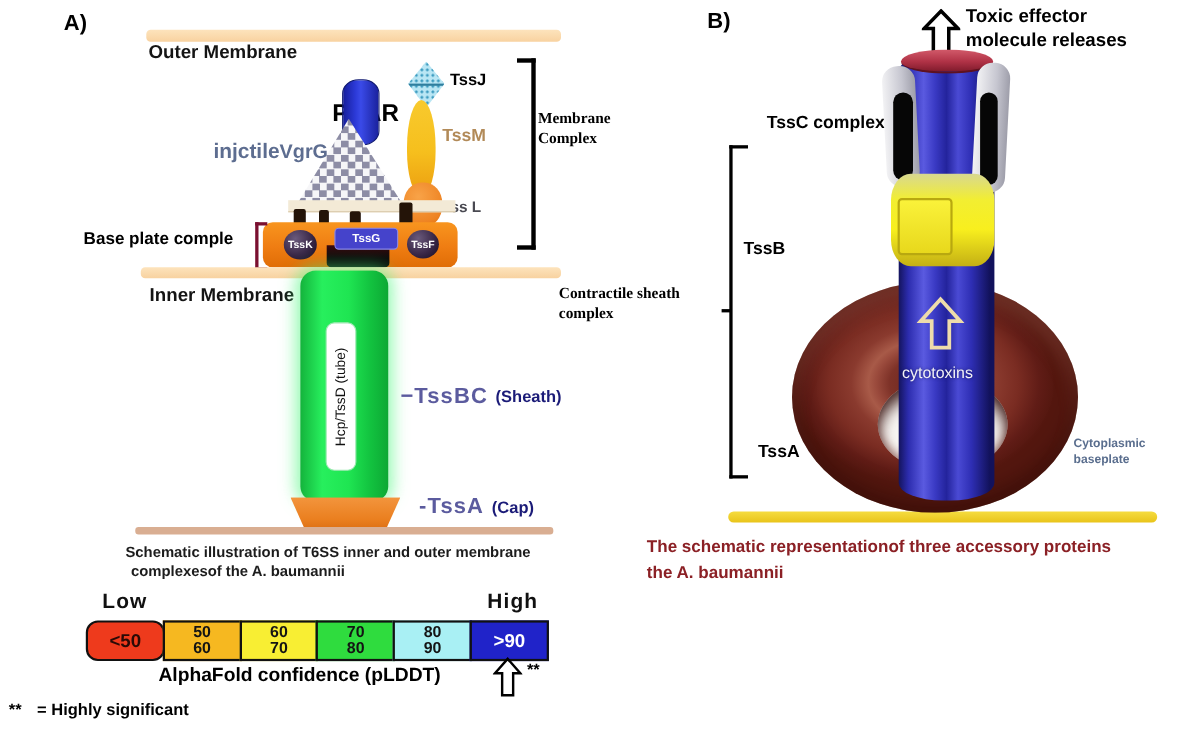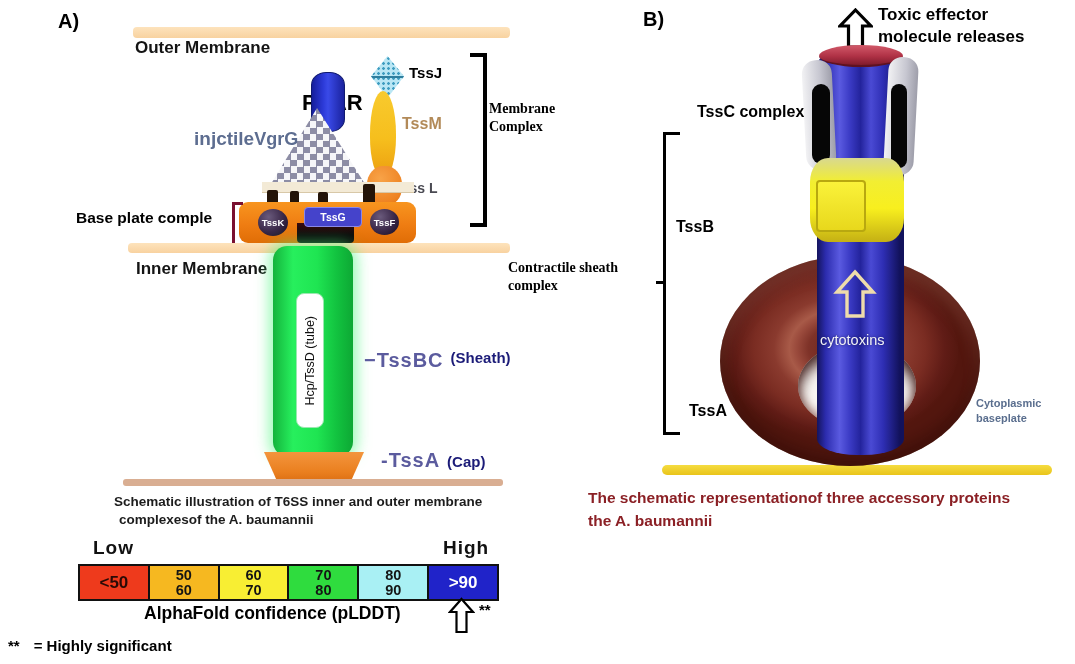--- a/index.html
+++ b/index.html
@@ -141,41 +141,41 @@
   </div>
 
   <div class="abs membrane-band" style="left:128px;top:243px;width:382px;height:10px;"></div>
   <div class="abs mem-label lbl" style="left:136px;top:259px;">Inner Membrane</div>
 
   <div class="abs green-tube" style="left:273px;top:246px;"></div>
   <div class="abs tube-tag" style="left:296px;top:293px;">
       <span>Hcp/TssD (tube)</span>
     </div>
 
-  <div class="abs" style="left:364px;top:349px;display:flex;align-items:flex-start;gap:7px;">
+  <div class="abs" style="left:364px;top:349px;display:flex;align-items:center;gap:7px;">
     <span class="slate-big lbl">−TssBC</span>
     <span class="navy-sub lbl">(Sheath)</span>
   </div>
 
   <div class="abs cap-trap" style="left:264px;top:452px;"></div>
   <div class="abs" style="left:381px;top:449px;display:flex;align-items:baseline;gap:7px;">
     <span class="slate-big lbl">-TssA</span>
     <span class="navy-sub lbl">(Cap)</span>
   </div>
 
   <div class="abs bottom-line-a" style="left:123px;top:479px;width:380px;height:7px;"></div>
 
   <div class="abs caption-a lbl" style="left:114px;top:494px;">Schematic illustration of T6SS inner and outer membrane</div>
   <div class="abs caption-a lbl" style="left:119px;top:512px;">complexesof the A. baumannii</div>
 
   <div class="abs scale-end lbl" style="left:93px;top:537px;">Low</div>
   <div class="abs scale-end lbl" style="left:443px;top:537px;">High</div>
 
   <div class="abs scale-bar" style="left:78px;top:564px;width:421px;height:37px;">
-    <div class="scale-cell single" style="background: rgb(238, 58, 28); color: rgb(42, 10, 6);">
+    <div class="scale-cell single" style="background: rgb(238, 58, 28); color: rgb(42, 10, 6); border-radius: 11px;">
         <span class="l1">&lt;50</span>
       </div>
     <div class="scale-cell" style="background: rgb(246, 184, 32); color: rgb(20, 20, 20);">
         <span class="l1">50</span>
         <span class="l2">60</span>
       </div>
     <div class="scale-cell" style="background: rgb(248, 238, 51); color: rgb(20, 20, 20);">
         <span class="l1">60</span>
         <span class="l2">70</span>
       </div>

